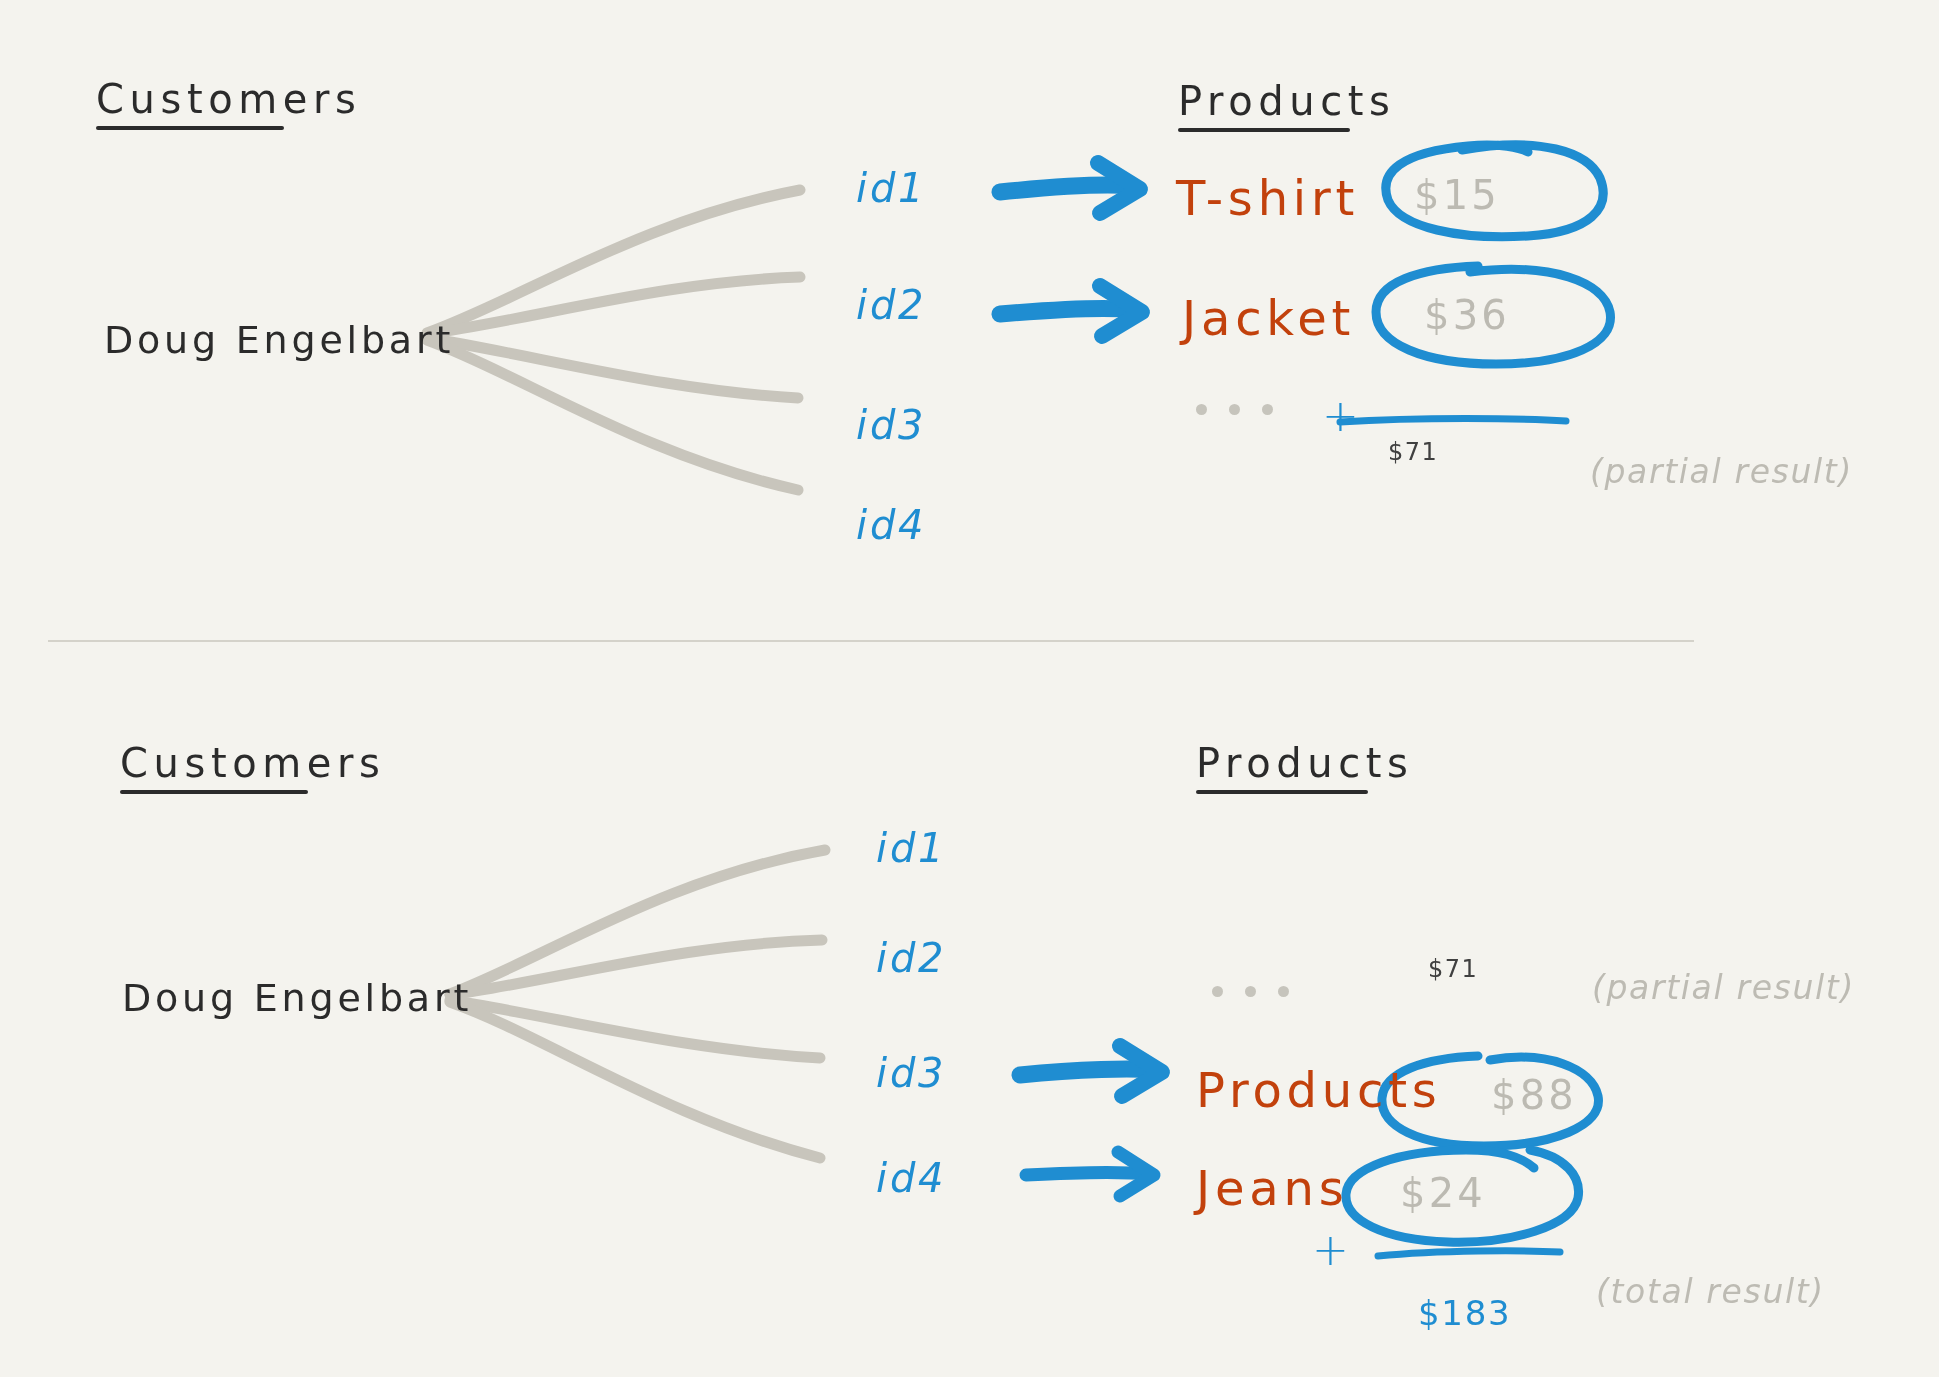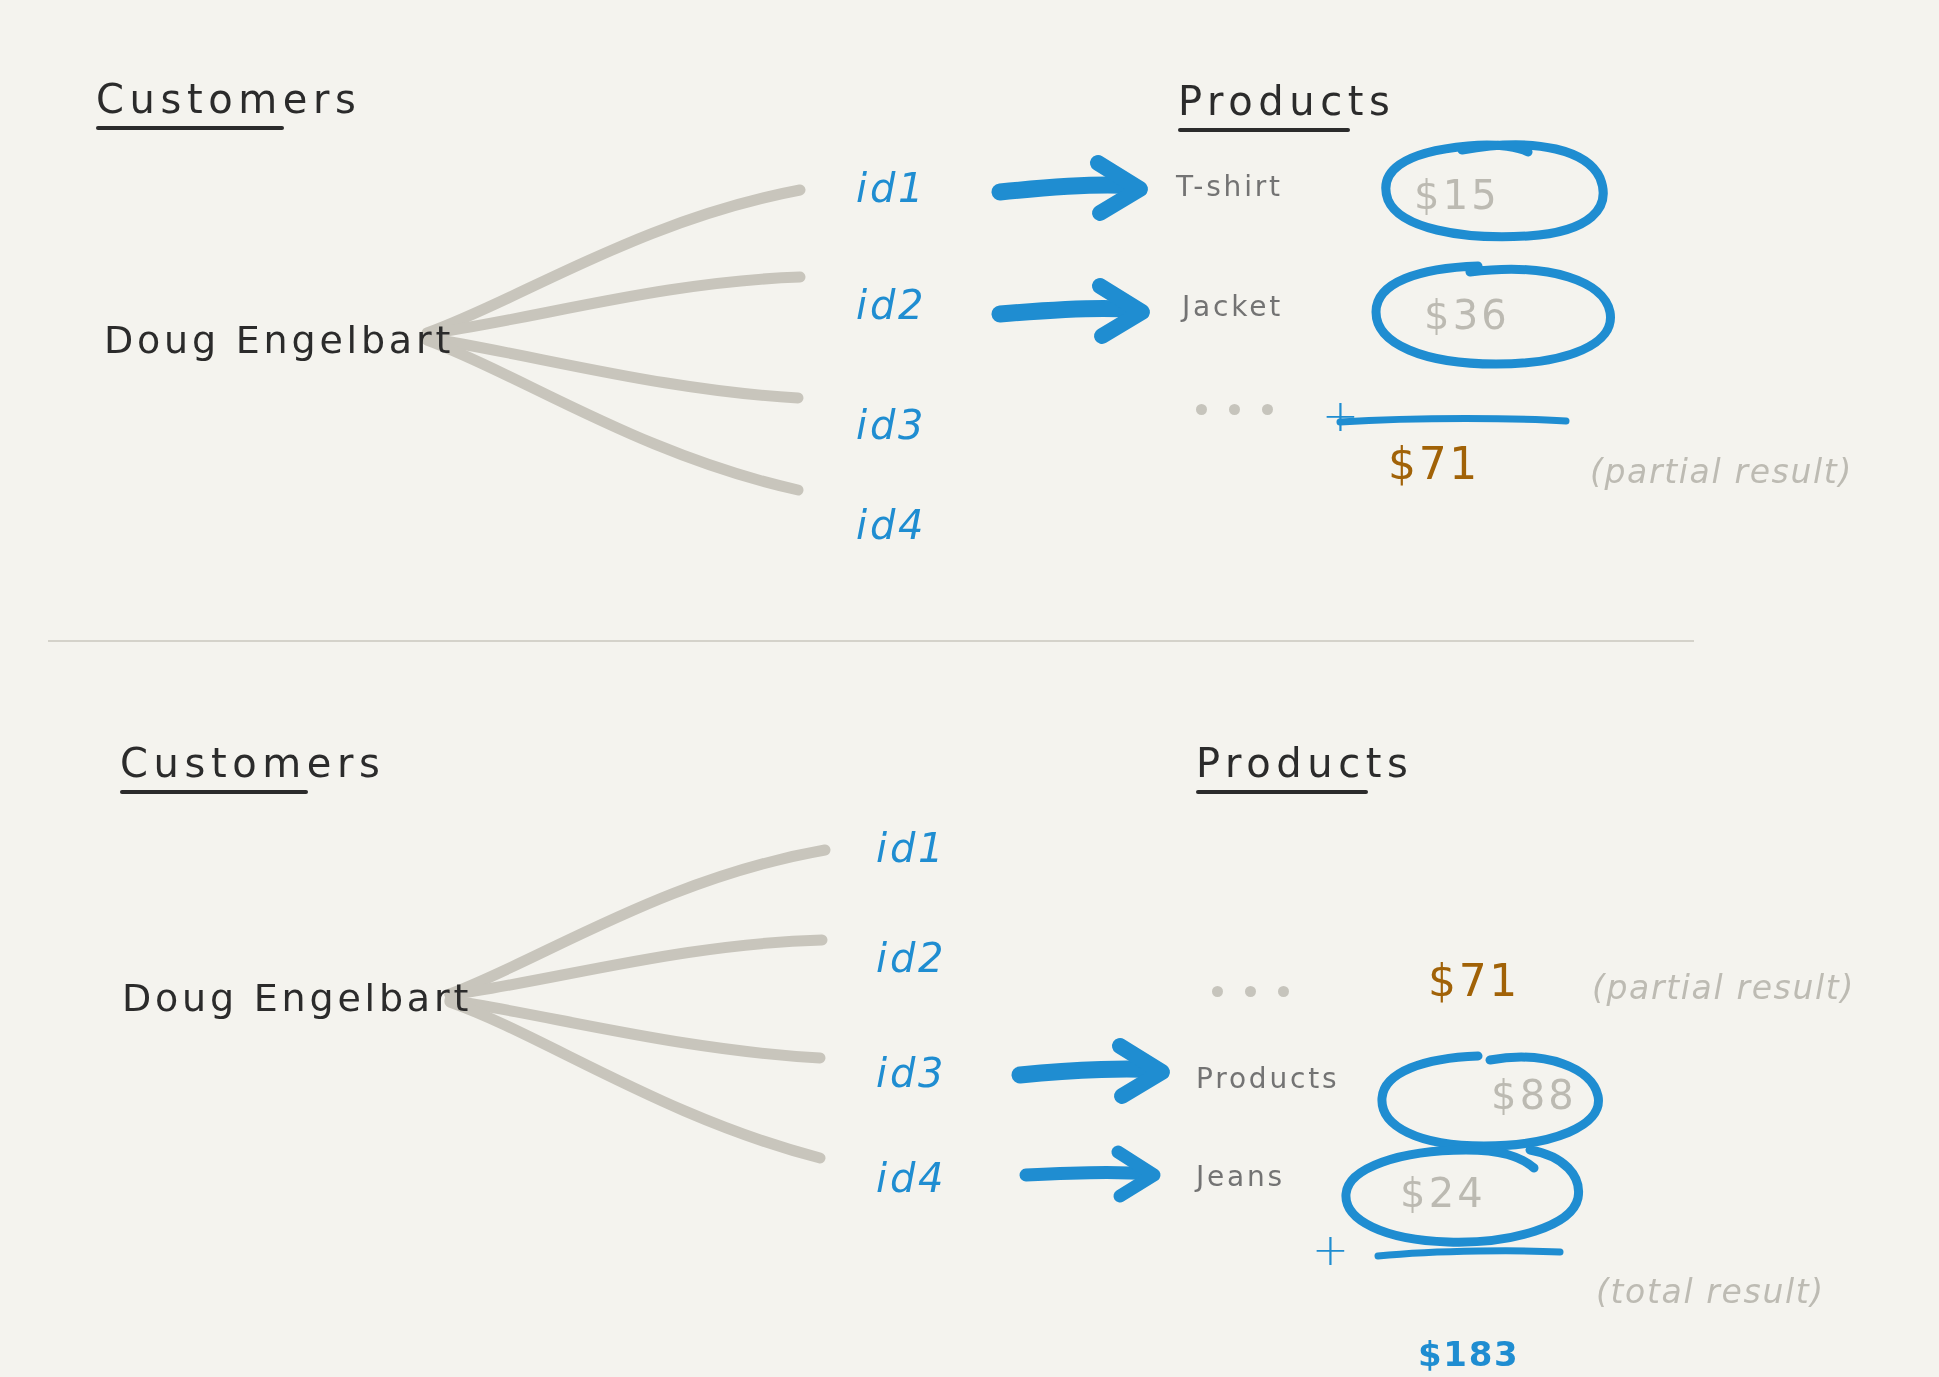--- a/index.html
+++ b/index.html
@@ -46,32 +46,32 @@
     color: #2b2b2b;
     letter-spacing: 0.10em;
   }
   .idlabel {
     font-size: 40px;
     color: #1f8dd1;
     letter-spacing: 0.07em;
     font-style: italic;
   }
   .product {
-    font-size: 28px;
-    color: #737373;
+    font-size: 48px;
+    color: #c2410c;
     letter-spacing: 0.10em;
   }
   .price {
     font-size: 40px;
     color: #bcbab2;
     letter-spacing: 0.08em;
   }
   .sum {
-    font-size: 44px;
-    color: #a16207;
+    font-size: 24px;
+    color: #404040;
     letter-spacing: 0.06em;
   }
   .sum-small {
     font-size: 34px;
     color: #1f8dd1;
     letter-spacing: 0.05em;
   }
   .plus {
     font-size: 44px;
     color: #1f8dd1;
@@ -227,16 +227,16 @@
   <div class="hw note" style="left:1592px; top:968px;">(partial result)</div>
 
   <div class="hw product" style="left:1196px; top:1062px;">Products</div>
   <div class="hw product" style="left:1196px; top:1160px;">Jeans</div>
 
   <div class="hw price" style="left:1491px; top:1072px;">$88</div>
   <div class="hw price" style="left:1400px; top:1170px;">$24</div>
 
   <div class="hw plus" style="left:1312px; top:1224px;">+</div>
 
-  <div class="hw sum-small" style="left:1418px; top:1334px;font-weight:bold;">$183</div>
+  <div class="hw sum-small" style="left:1418px; top:1293px;">$183</div>
   <div class="hw note" style="left:1596px; top:1272px;">(total result)</div>
 
 </div>
 
 </body></html>

